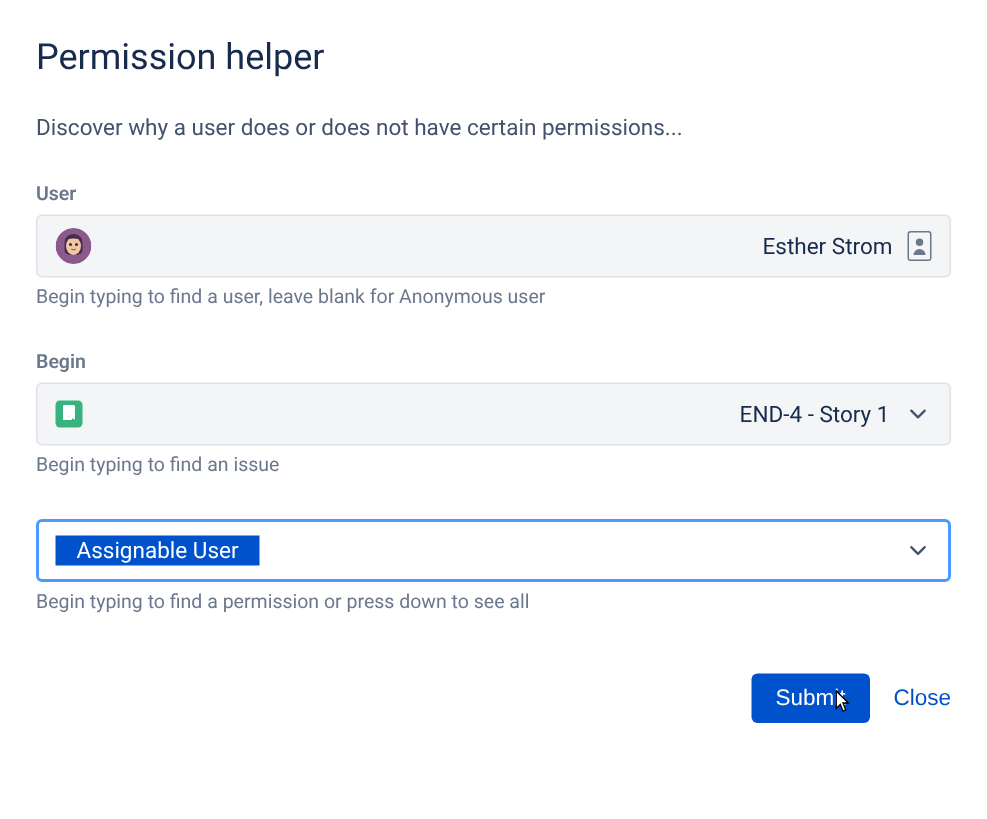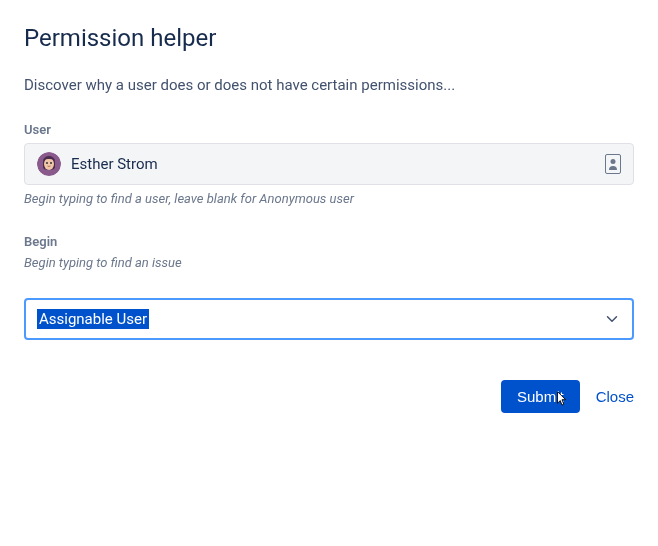--- a/index.html
+++ b/index.html
@@ -48,33 +48,33 @@
     }
     .field-input.focused {
       background: #fff;
       border: 2px solid #4c9aff;
       padding: 7px 11px;
     }
     .field-value {
       font-size: 15px;
       color: #172b4d;
       flex: 1;
+      text-align: right;
     }
     .field-value.highlighted {
       background: #0052cc;
       color: #fff;
-      padding: 1px 2px;
+      padding: 1px 14px;
       display: inline-block;
       flex: 0 0 auto;
     }
     .field-helper {
       font-size: 13px;
       color: #6b778c;
       margin-top: 6px;
-      font-style: italic;
     }
     .avatar-icon {
       width: 24px;
       height: 24px;
       border-radius: 50%;
       margin-right: 10px;
       flex-shrink: 0;
       overflow: hidden;
     }
     .story-icon {
@@ -208,33 +208,43 @@
       </svg>
     </span>
     <span class="field-value">Esther Strom</span>
     <span class="contact-icon"></span>
   </div>
   <div class="field-helper">Begin typing to find a user, leave blank for Anonymous user</div>
 </div>
 
 <div class="field-group">
   <label class="field-label">Begin</label>
+  <div class="field-input">
+    <span class="story-icon"></span>
+    <span class="field-value">END-4 - Story 1</span>
+    <span class="chevron-icon">
+      <svg viewBox="0 0 24 24" fill="none">
+          <path d="M6 9l6 6 6-6" stroke="#42526e" stroke-width="2" stroke-linecap="round" stroke-linejoin="round"></path>
+        </svg>
+    </span>
+  </div>
   <div class="field-helper">Begin typing to find an issue</div>
 </div>
 
 <div class="field-group">
   <div class="field-input focused">
     <span class="field-value highlighted">Assignable User</span>
     <span style="flex:1"></span>
     <span class="chevron-icon">
       <svg viewBox="0 0 24 24" fill="none">
           <path d="M6 9l6 6 6-6" stroke="#42526e" stroke-width="2" stroke-linecap="round" stroke-linejoin="round"></path>
         </svg>
     </span>
   </div>
+  <div class="field-helper">Begin typing to find a permission or press down to see all</div>
 </div>
 
 <div class="actions">
   <button class="btn-primary">
     <span>Submit</span>
     <span class="cursor-pointer">
       <svg viewBox="0 0 20 20">
           <path d="M5 2 L5 15 L8 12 L10 17 L12 16 L10 11 L14 11 Z" fill="#fff" stroke="#000" stroke-width="1"></path>
         </svg>
     </span>

